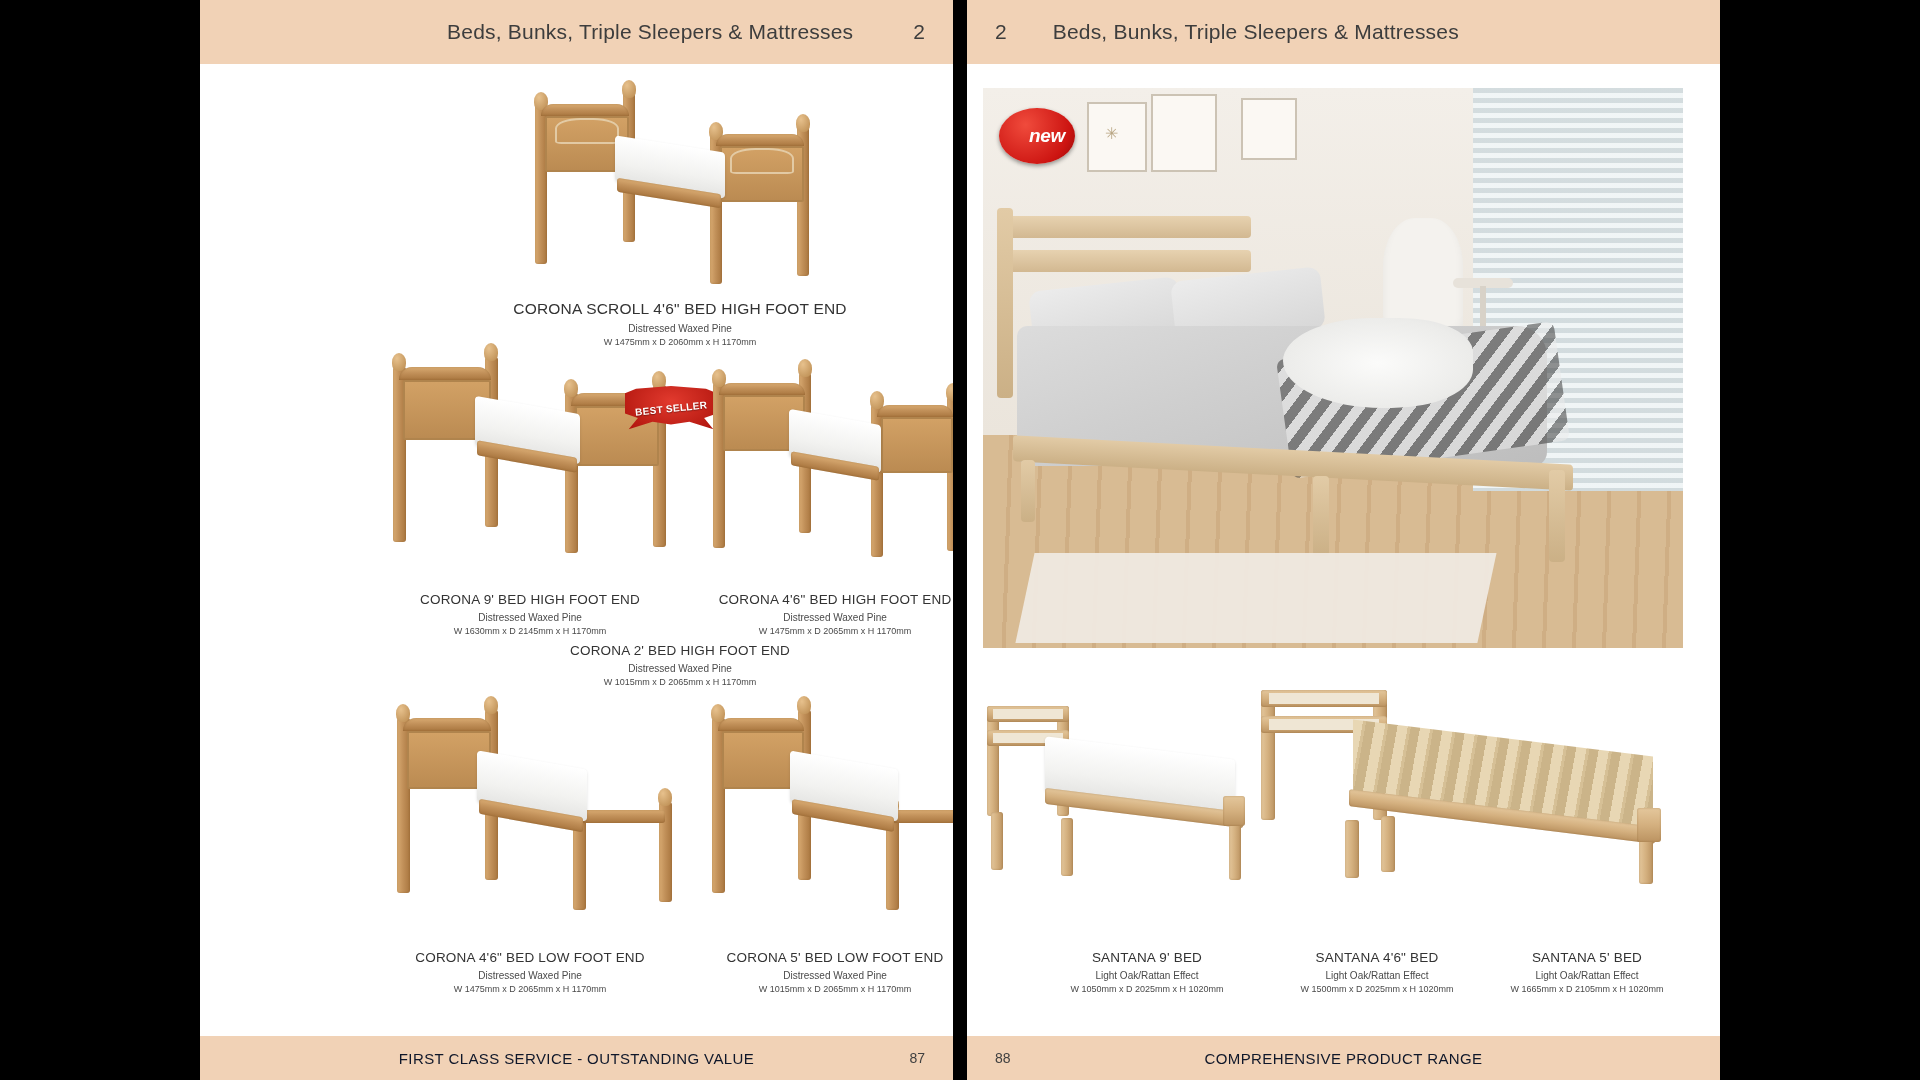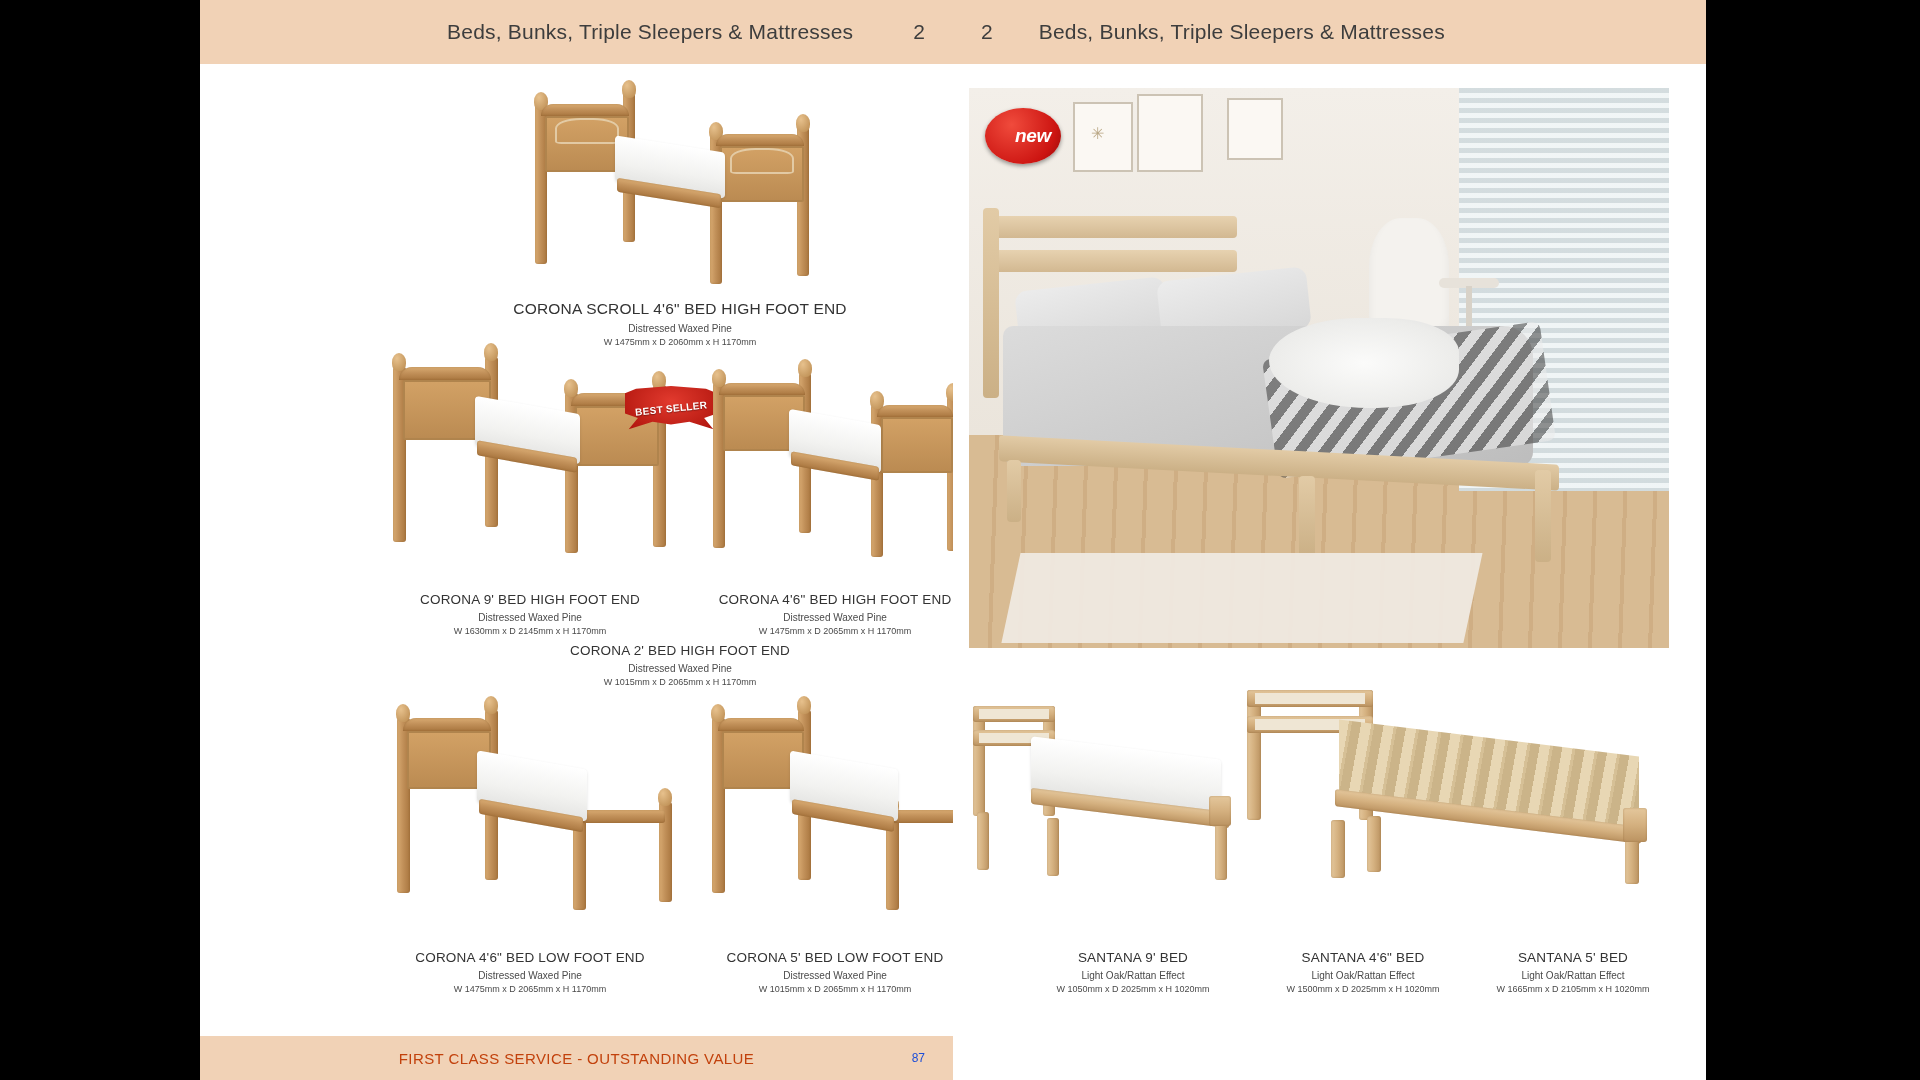--- a/index.html
+++ b/index.html
@@ -19,20 +19,21 @@
     background: #000000;
   }
 
   .spread {
     position: absolute;
     left: 200px;
     top: 0px;
     width: 1520px;
     height: 1080px;
     display: flex;
+    gap: 14px;
   }
 
   .page {
     position: relative;
     width: 753px;
     height: 1080px;
     background: #ffffff;
     overflow: hidden;
   }
 
@@ -80,26 +81,26 @@
     padding-right: 28px;
     gap: 0;
   }
   .page-right .bar.footer {
     justify-content: flex-start;
     padding-left: 28px;
   }
 
   .footer-text {
     font-size: 15px;
-    color: #c2410c;
+    color: #0f172a;
     letter-spacing: 0.4px;
   }
   .footer-num {
-    font-size: 12px;
-    color: #1d4ed8;
+    font-size: 14px;
+    color: #404040;
   }
   .page-left .footer-text { position: absolute; left: 0; right: 0; text-align: center; }
   .page-right .footer-text { position: absolute; left: 0; right: 0; text-align: center; }
 
   
   .cap { text-align: center; }
   .cap .name {
     font-size: 15.5px;
     color: #333333;
     letter-spacing: 0.2px;
@@ -498,16 +499,20 @@
         <div class="sub">Light Oak/Rattan Effect</div>
         <div class="dims">W 1500mm x D 2025mm x H 1020mm</div>
       </div>
 
       <div class="cap abs small" style="left:500px; top:950px; width:240px;">
         <div class="name">SANTANA 5' BED</div>
         <div class="sub">Light Oak/Rattan Effect</div>
         <div class="dims">W 1665mm x D 2105mm x H 1020mm</div>
       </div>
 
+      <div class="bar footer">
+        <span class="footer-num" style="position:relative;">88</span>
+        <span class="footer-text">COMPREHENSIVE PRODUCT RANGE</span>
+      </div>
     </div>
 
   </div>
 </div>
 
 </body></html>

